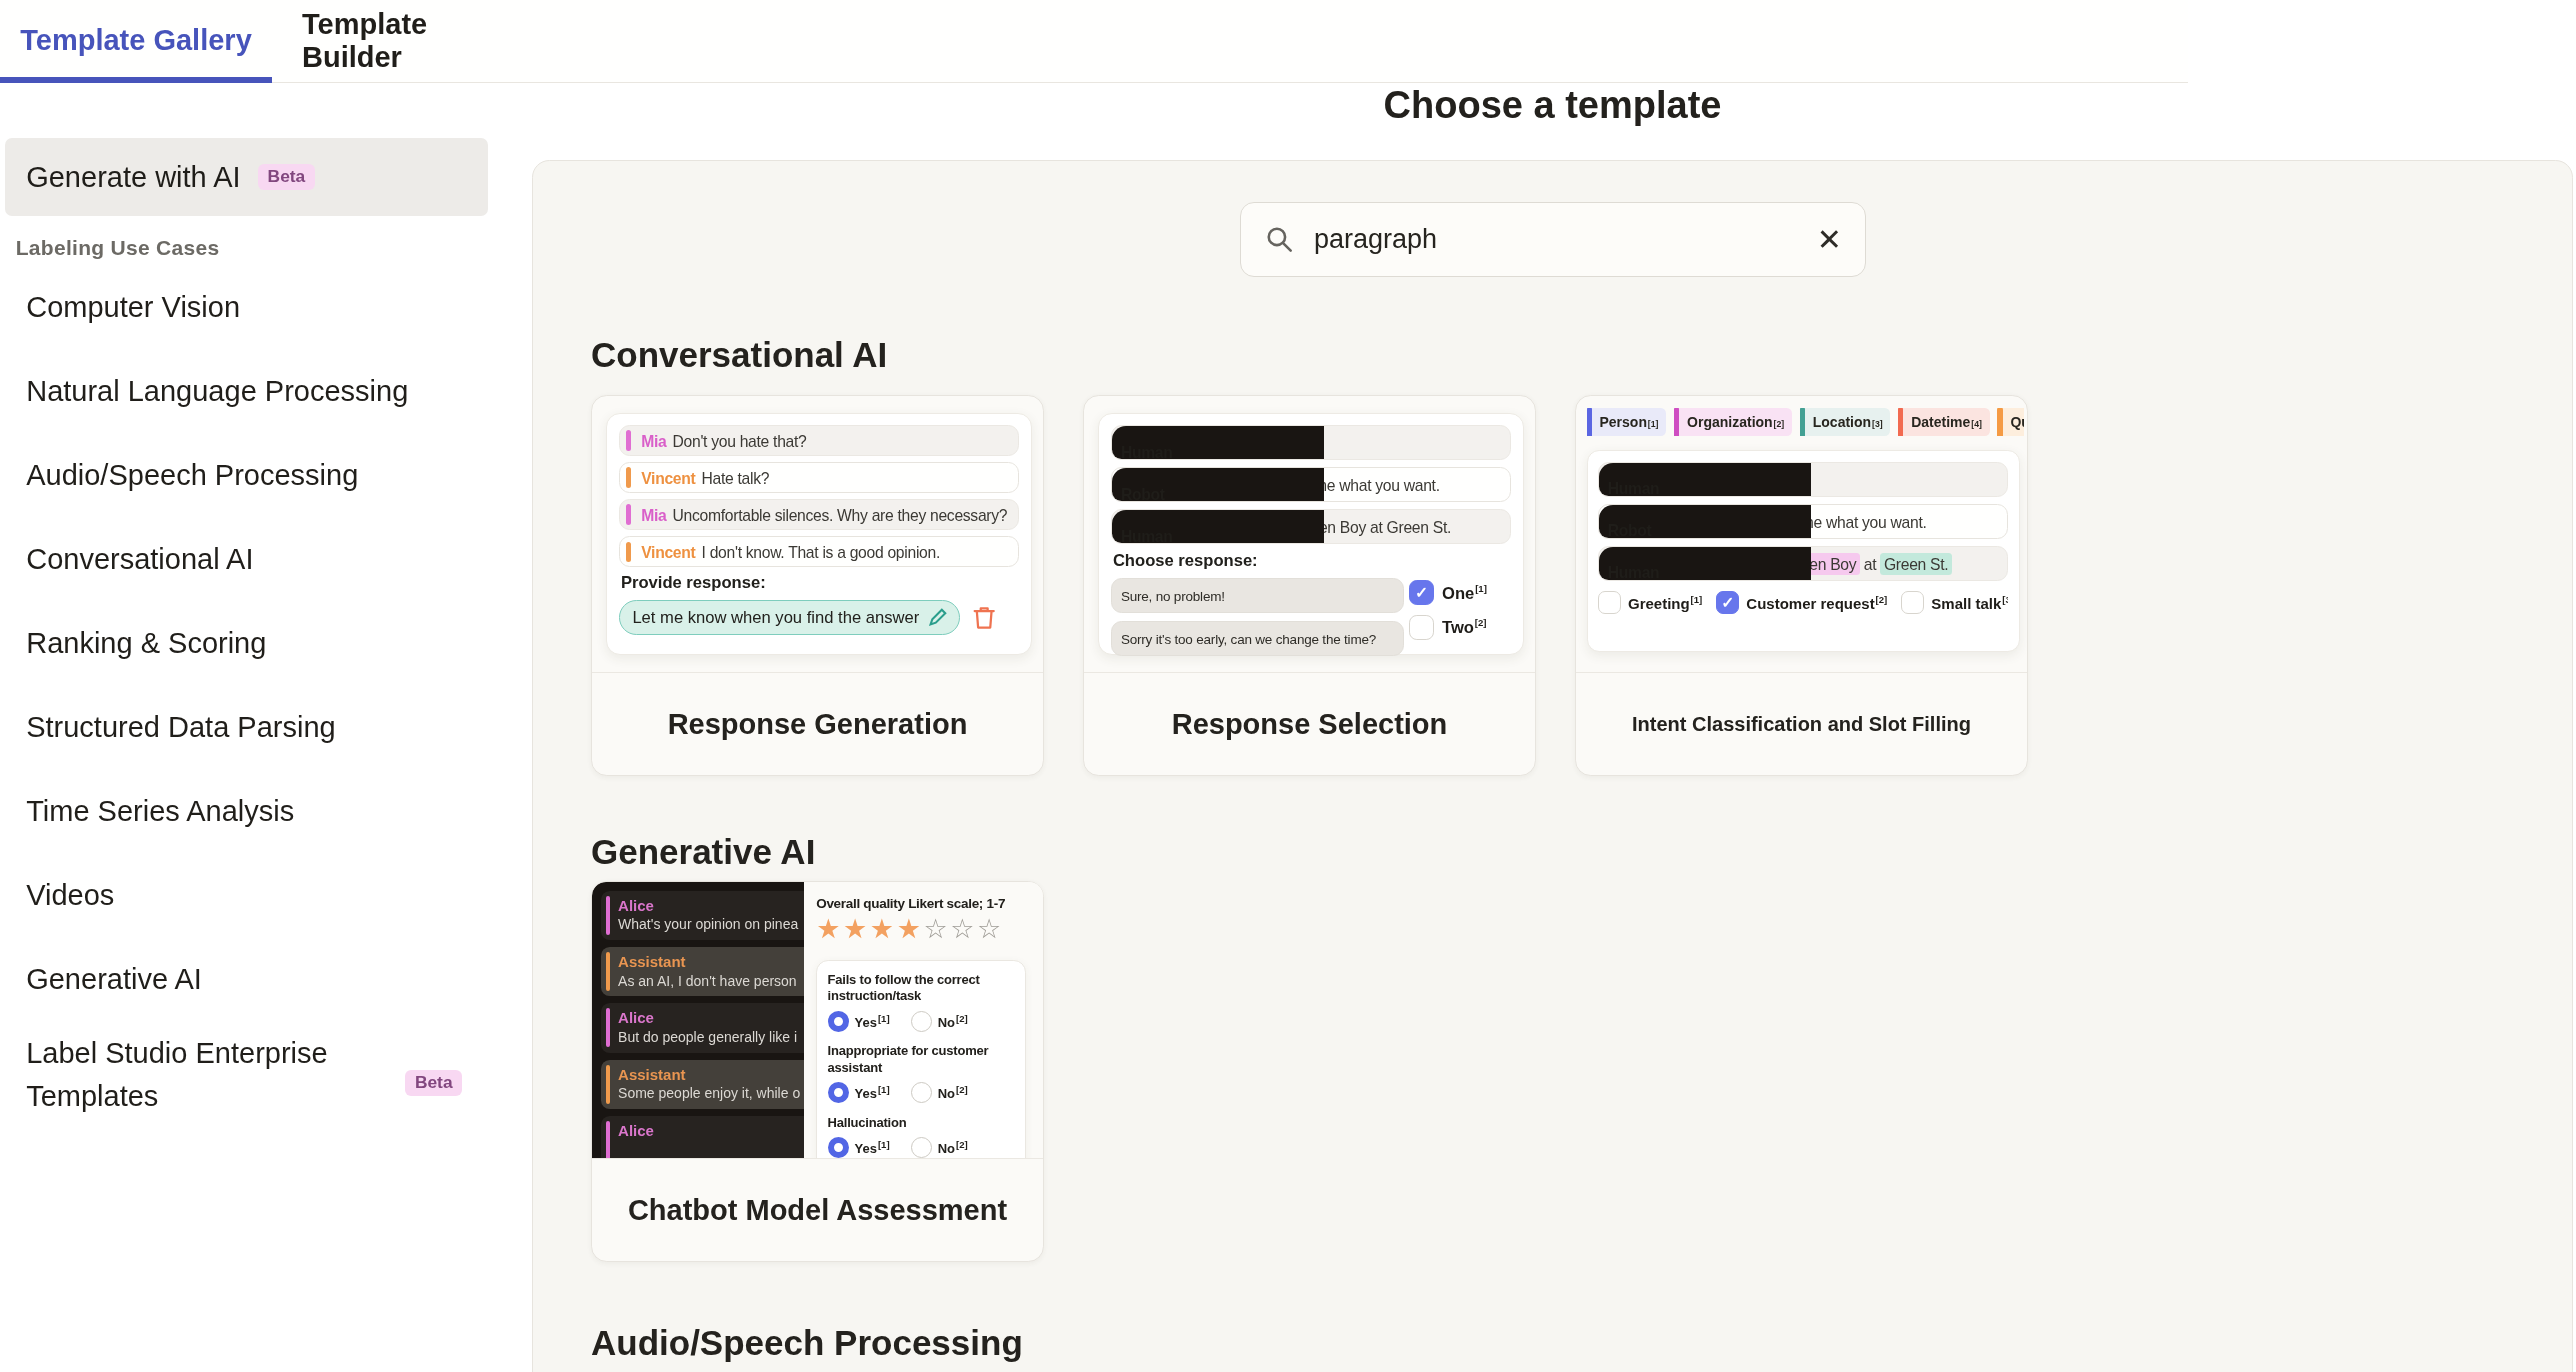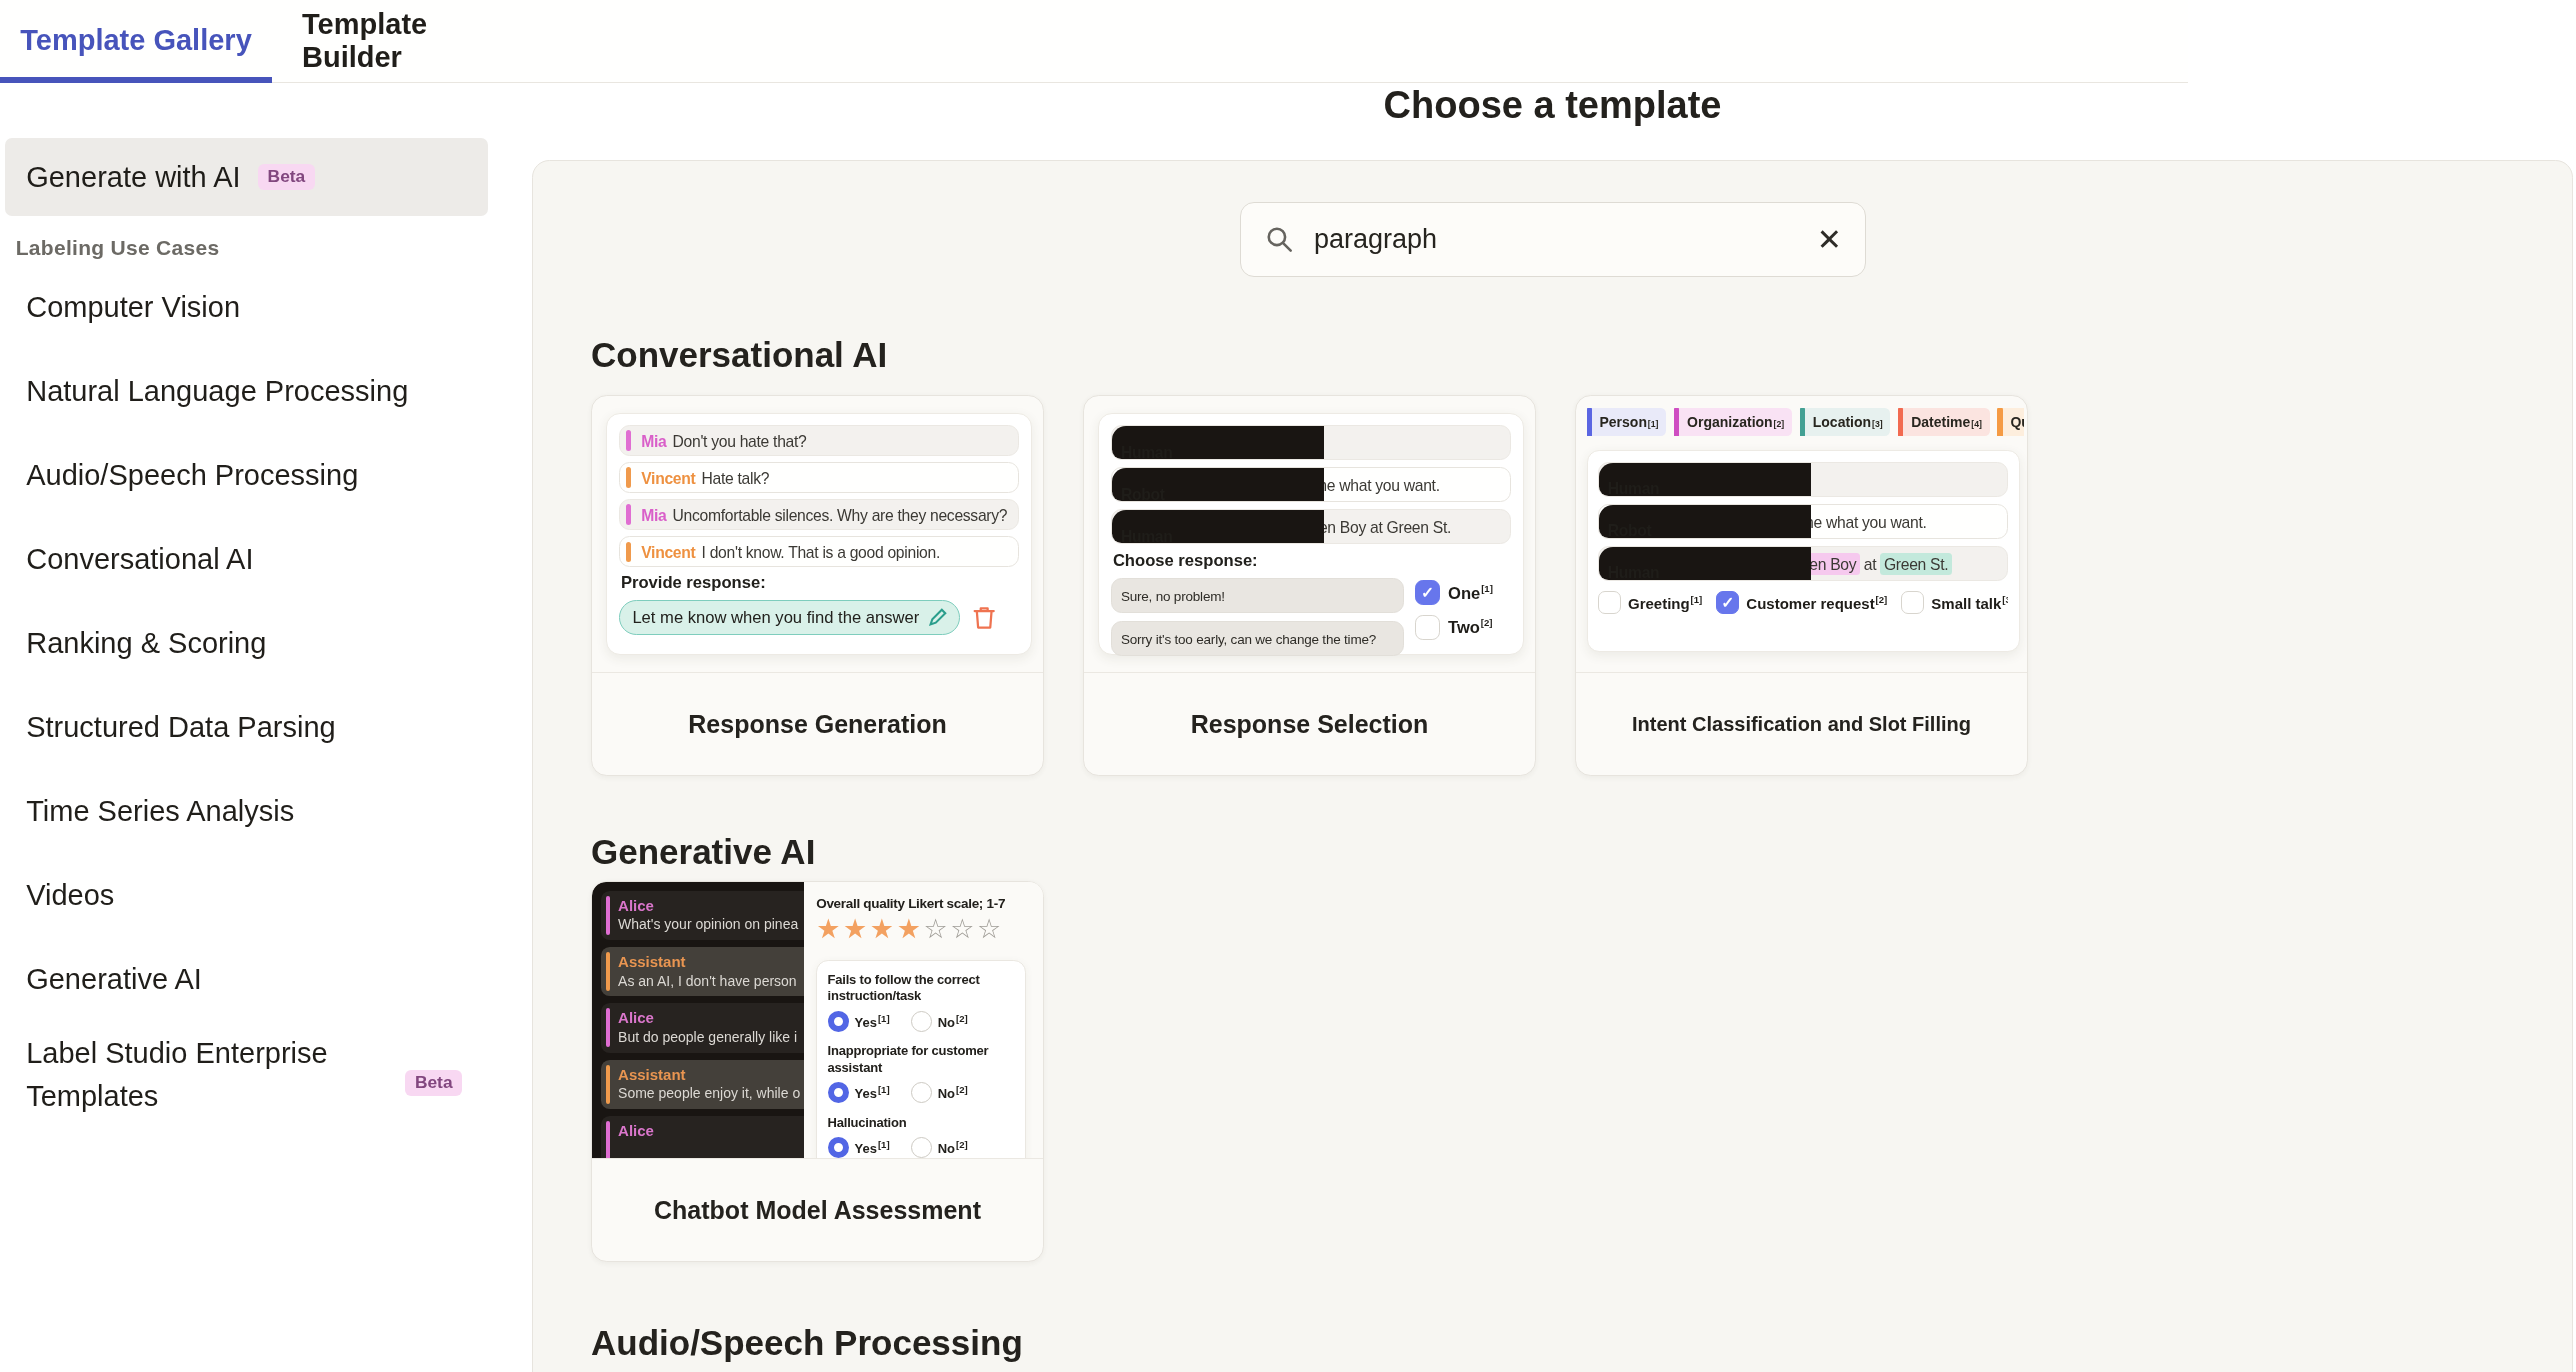--- a/index.html
+++ b/index.html
@@ -53,21 +53,21 @@
   
   .section-h{position:absolute;left:58px;margin:0;font-size:35px;font-weight:700;color:#24221e}
   .s-conv{top:174px}.s-gen{top:671px}.s-audio{top:1162px}
   
   .cards-row{position:absolute;left:58px;display:flex;gap:39px}
   .row1{top:234px}.row2{top:720px}
   .card{position:relative;width:453px;height:381px;background:#fbfaf7;border:1.7px solid #e7e4de;
         border-radius:15.7px;box-sizing:border-box;box-shadow:0 1.7px 5.2px rgba(60,50,30,.05);cursor:pointer}
   .preview{position:absolute;left:0;top:0;right:0;height:276px;overflow:hidden;border-radius:14px 14px 0 0}
   .card-caption{position:absolute;left:0;right:0;top:276px;bottom:0;border-top:1.7px solid #ebe8e2;
-                display:flex;align-items:center;justify-content:center;font-size:25px;font-weight:700;
+                display:flex;align-items:center;justify-content:center;font-size:29px;font-weight:700;
                 color:#24221e;border-radius:0 0 14px 14px;padding:0 8.7px;text-align:center}
   .card.intent .card-caption{font-size:20px}
   
   .inner-panel{position:absolute;left:14px;top:17.4px;width:426px;height:242px;background:#fff;
                border:0.9px solid #edeae4;border-radius:14px;box-shadow:0 3.5px 10.5px rgba(70,60,40,.08);
                padding:10.5px 12.2px;box-sizing:border-box}
   
   .bub{position:relative;border-radius:10.5px;height:31px;line-height:31px;margin-bottom:6.1px;
        padding:0 7px 0 21px;font-size:15.7px;letter-spacing:-0.3px;color:#3b3934;
        white-space:nowrap;overflow:hidden;box-sizing:border-box}
@@ -79,21 +79,21 @@
   .nm.dark{color:#1f1d19;font-weight:700}
   .bracket{position:absolute;left:6.1px;top:4.4px;bottom:4.4px;width:5.2px;border-radius:5.2px}
   .bracket.pink{background:#e06ed2}.bracket.orange{background:#f09a4c}
   .prompt-label{font-size:16.6px;font-weight:700;color:#21201c;margin:4.4px 0 7px 1.7px}
   
   .response-row{display:flex;align-items:center;gap:12.2px}
   .mint{height:35px;border-radius:17.4px;background:var(--mint-bg);border:1.7px solid var(--mint-bd);
         display:flex;align-items:center;gap:8.7px;padding:0 12.2px;font-size:16.6px;color:#22211d;
         white-space:nowrap;max-width:352px;box-sizing:border-box}
   
-  .options-wrap{display:flex;gap:11px;align-items:flex-start}
+  .options-wrap{display:flex;gap:5px;align-items:flex-start}
   .opt-box{width:293px;height:35px;line-height:35px;border-radius:10.5px;background:#e9e6e1;
            border:0.9px solid #e2dfd9;padding:0 8.7px;font-size:13.5px;letter-spacing:-0.2px;
            color:#2e2c27;white-space:nowrap;overflow:hidden;margin-bottom:7.8px;box-sizing:border-box}
   .choices{display:flex;flex-direction:column;gap:9.6px;padding-top:2.6px}
   .choice{display:flex;align-items:center;gap:7.8px;font-size:16.6px;font-weight:700;color:#1f1d19;white-space:nowrap}
   .cbx{width:25px;height:25px;border-radius:7.8px;background:#fff;border:1.7px solid #d8d5ce;
        box-sizing:border-box;flex:0 0 auto}
   .cbx.on{background:var(--selblue);border-color:var(--selblue);color:#fff;display:flex;
           align-items:center;justify-content:center;font-size:15.7px;font-weight:700}
   sup.sp{font-size:9.6px;font-weight:700;margin-left:0.9px}

